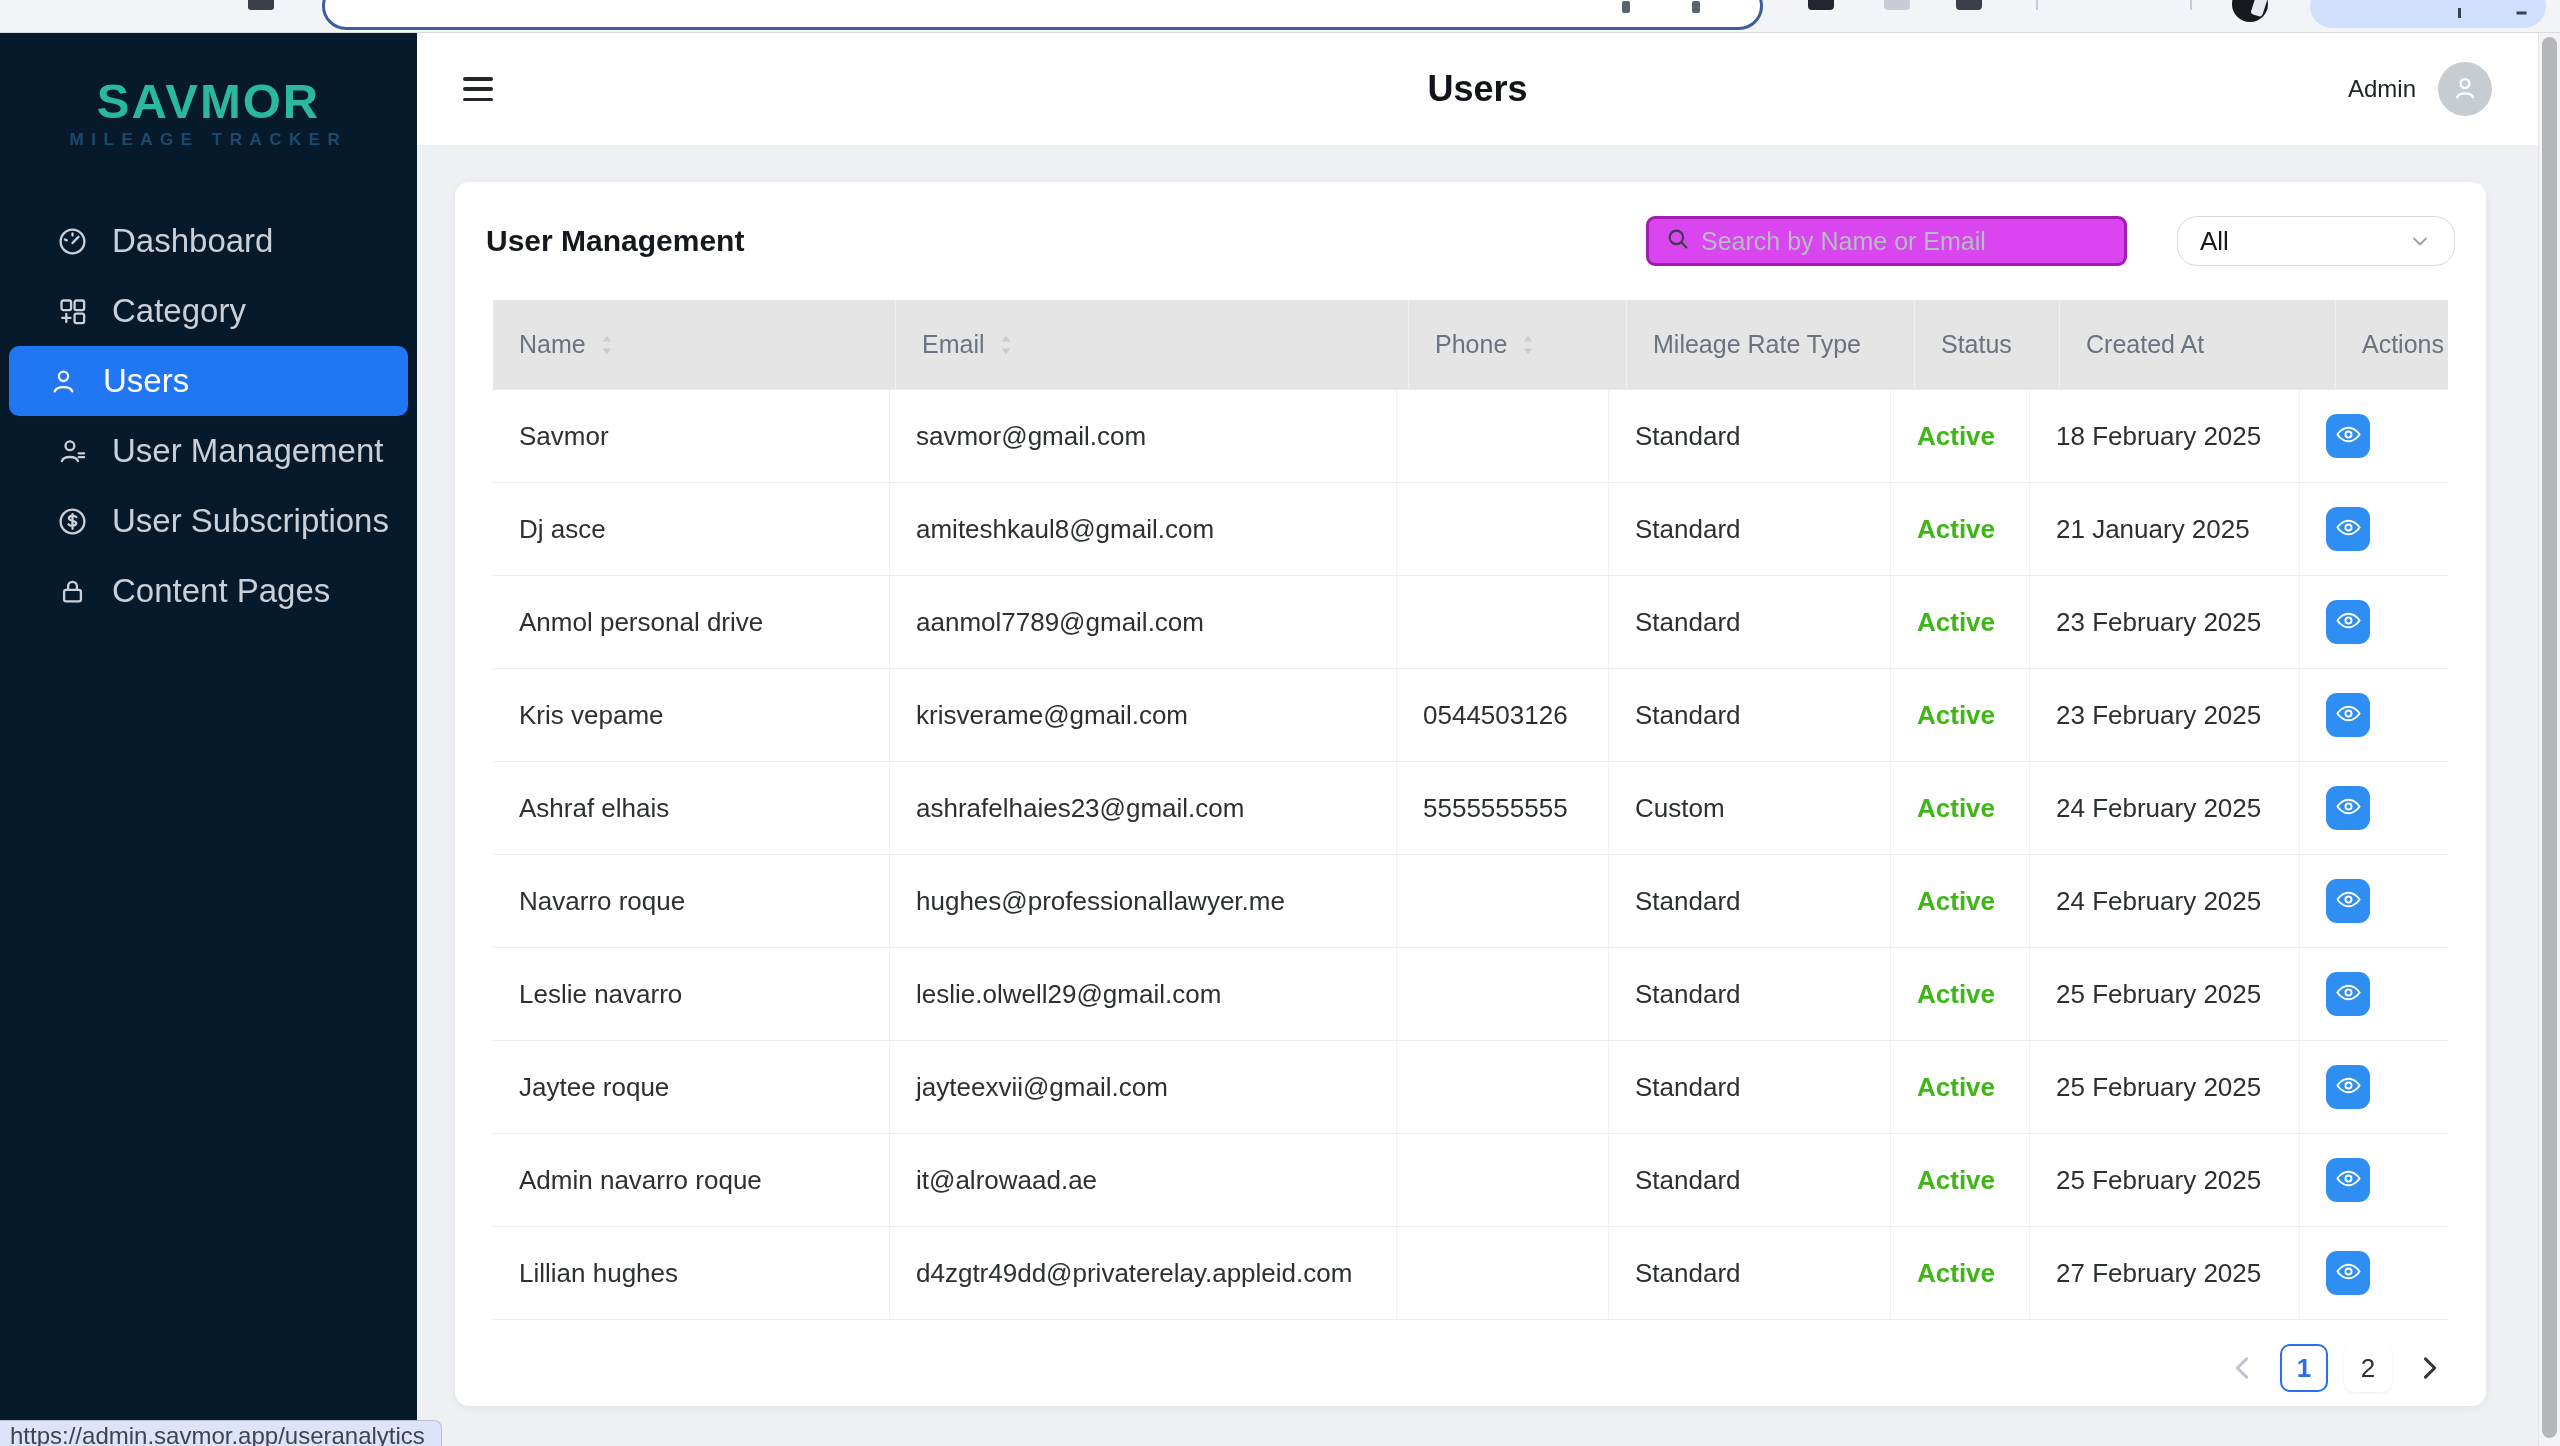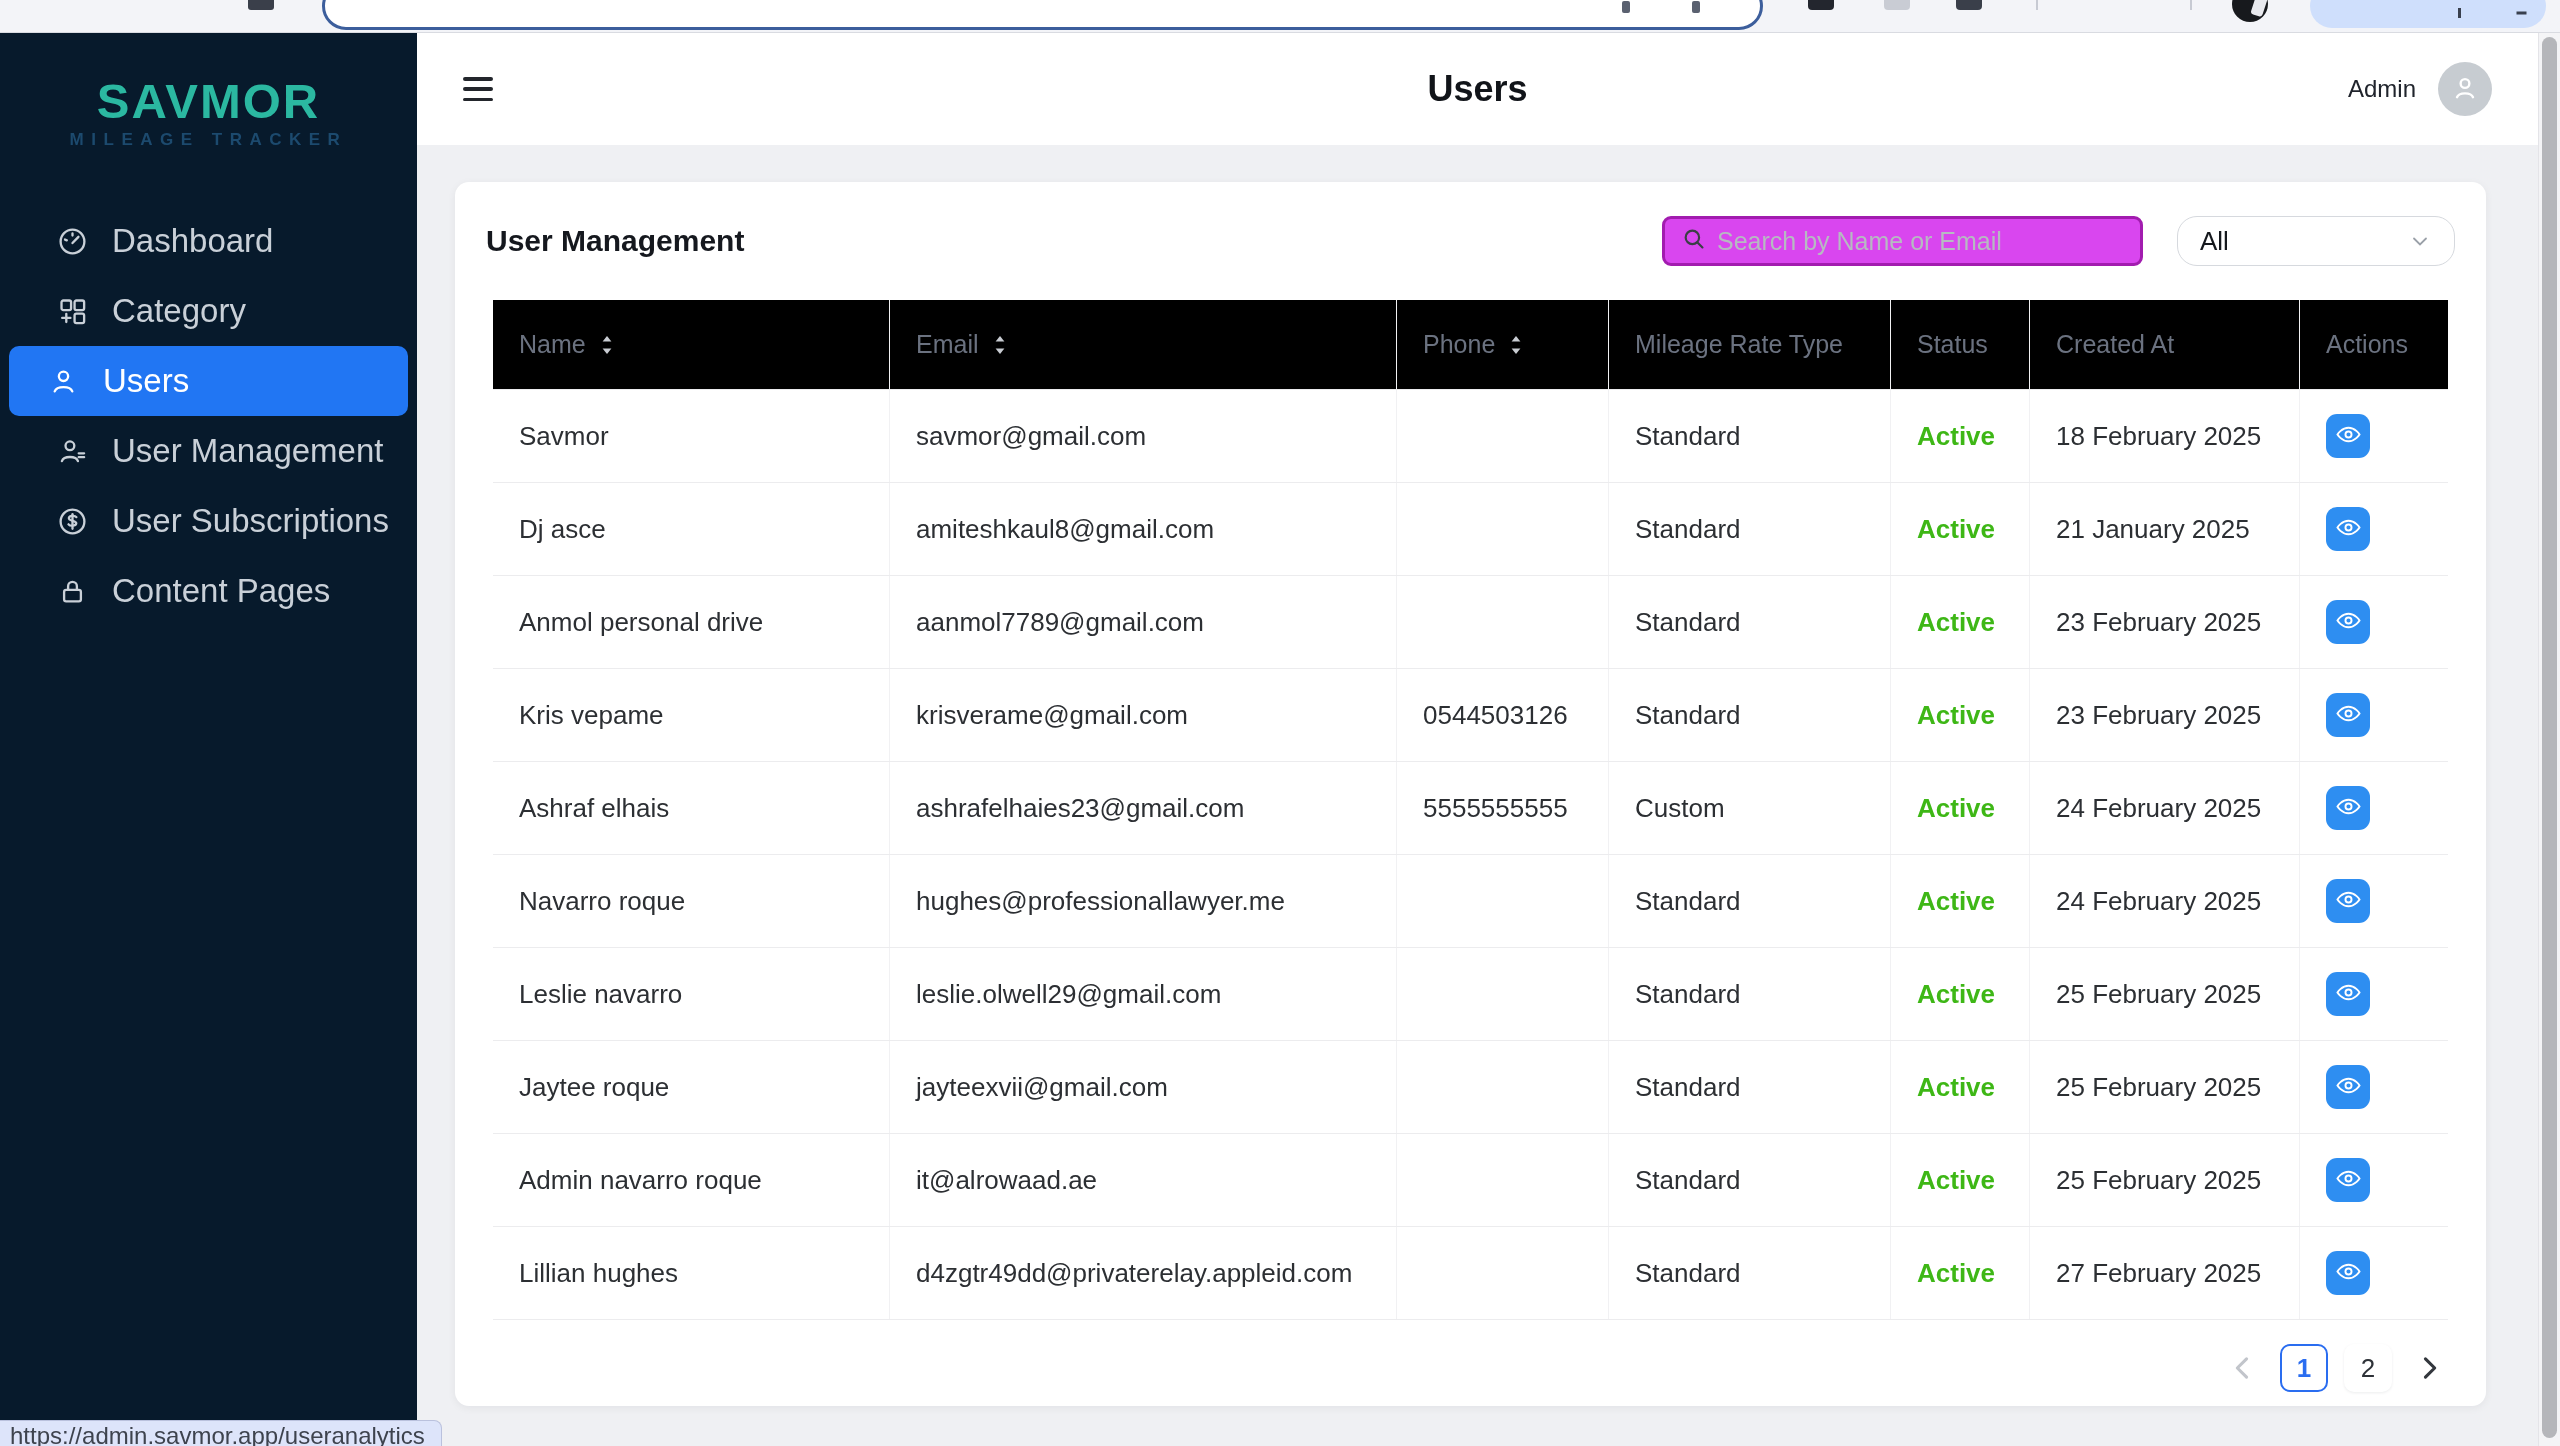--- a/index.html
+++ b/index.html
@@ -62,30 +62,30 @@
   .card { position:absolute; left:38px; top:37px; width:2031px; height:1224px;
     background:#ffffff; border-radius:14px; box-shadow:0 2px 8px rgba(16,24,40,.06); }
   .card-head { height:118px; display:flex; align-items:center; padding:0 31px; }
   .card-title { font-size:30px; font-weight:700; color:#15181e; }
   .search-box { margin-left:auto; width:481px; height:50px; border:3px solid #a21caf;
     border-radius:9px; display:flex; align-items:center; padding:0 16px; gap:10px; background:#d946ef; }
   .search-box svg { width:26px; height:26px; flex:0 0 26px; }
   .search-box input { border:none; outline:none; flex:1; font-size:25px;
     font-family:"Liberation Sans",sans-serif; color:#2c2f33; background:transparent; }
   .search-box input::placeholder { color:#b6bac1; }
-  .filter-select { margin-left:34px; width:278px; height:50px; border:1px solid #d6d9de;
+  .filter-select { margin-left:50px; width:278px; height:50px; border:1px solid #d6d9de;
     border-radius:20px; display:flex; align-items:center; padding:0 22px; cursor:pointer;
     font-size:26px; color:#15181d; background:#fff; }
   .filter-select .chev { margin-left:auto; width:24px; height:24px; color:#9aa0a8; }
   .filter-select .chev svg { width:24px; height:24px; }
 
   
   .tbl { margin:0 38px; width:1955px; }
   .thead, .trow { display:grid; grid-template-columns:396px 507px 212px 282px 139px 270px 149px; }
-  .thead { background:#000000; border-bottom:1px solid #ececee; }
+  .thead { background:#e5e5e5; border-bottom:1px solid #ececee;gap:6px; }
   .th { height:89px; display:flex; align-items:center; gap:12px; padding-left:26px;
     font-size:25px; color:#6b7280; }
   .th .sort { width:18px; height:26px; display:flex; }
   .th .sort svg { width:18px; height:26px; }
   .th + .th, .td + .td { border-left:1px solid #f1f1f3; }
   .trow { border-bottom:1px solid #ececee; }
   .td { height:92px; display:flex; align-items:center; padding-left:26px;
     font-size:26px; color:#2c2f33; }
   .status { color:#3eb716; font-weight:700; }
   .eye-btn { width:44px; height:44px; border:none; border-radius:11px; background:#2e8ef1;

